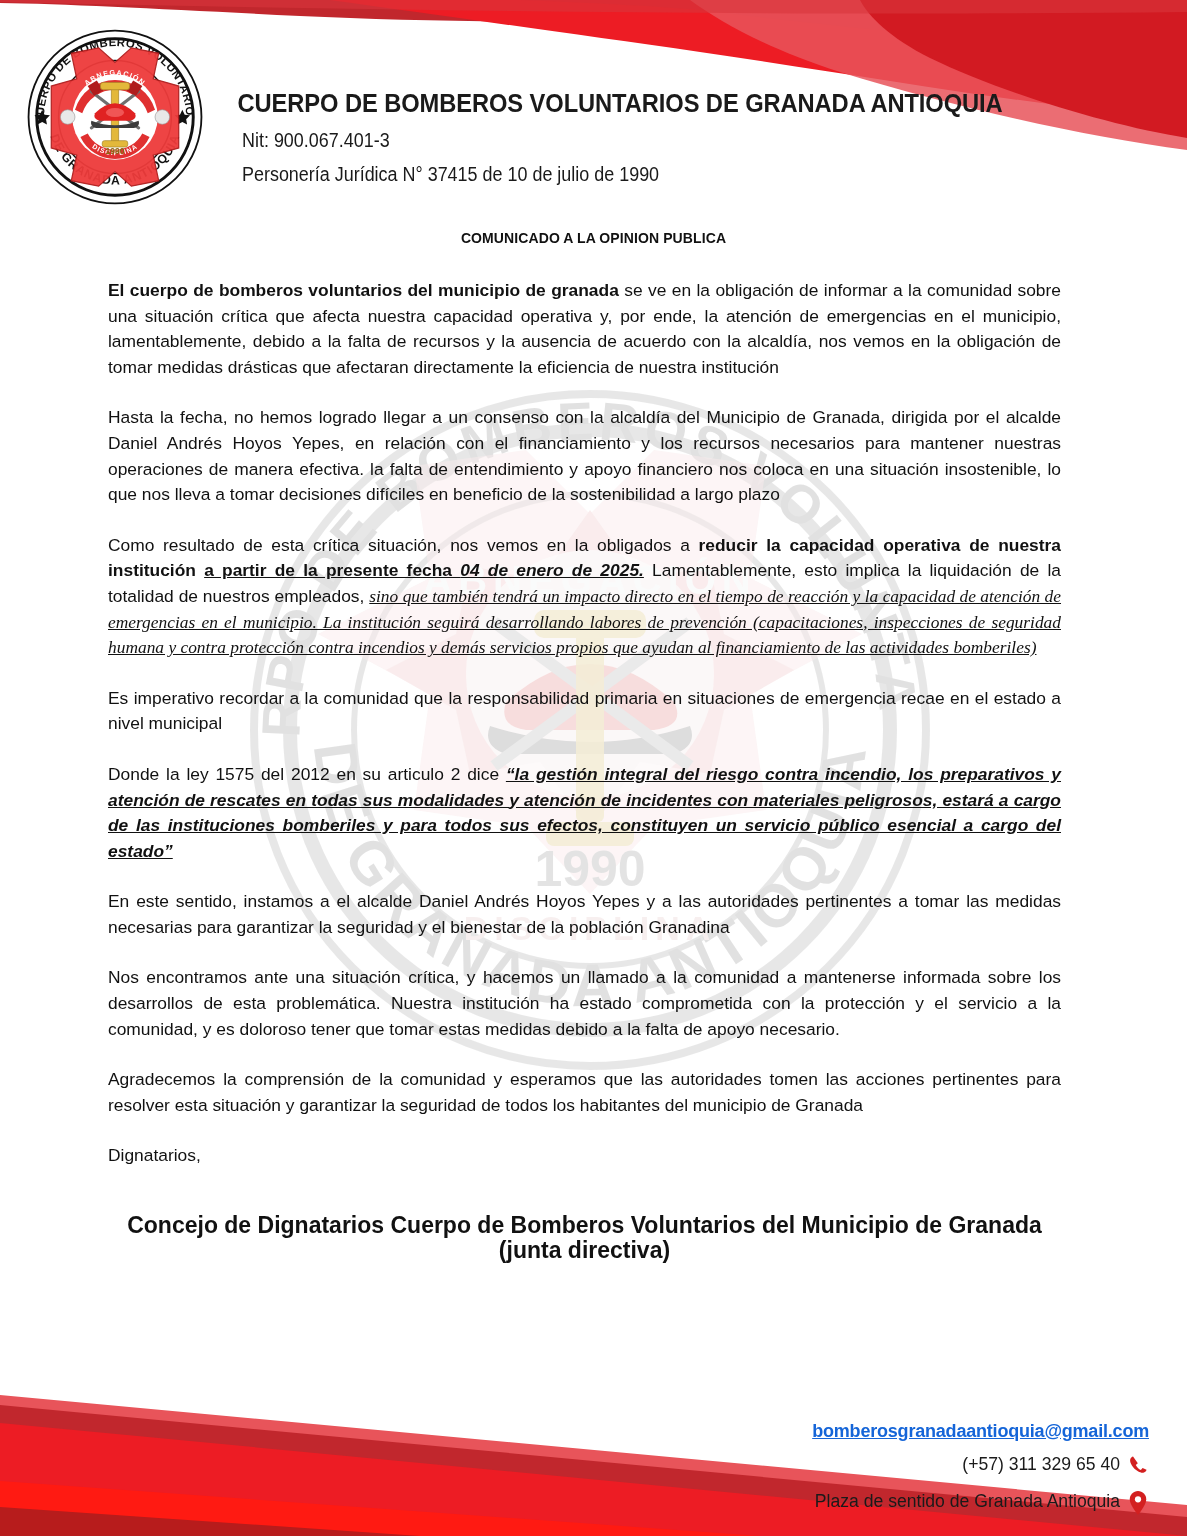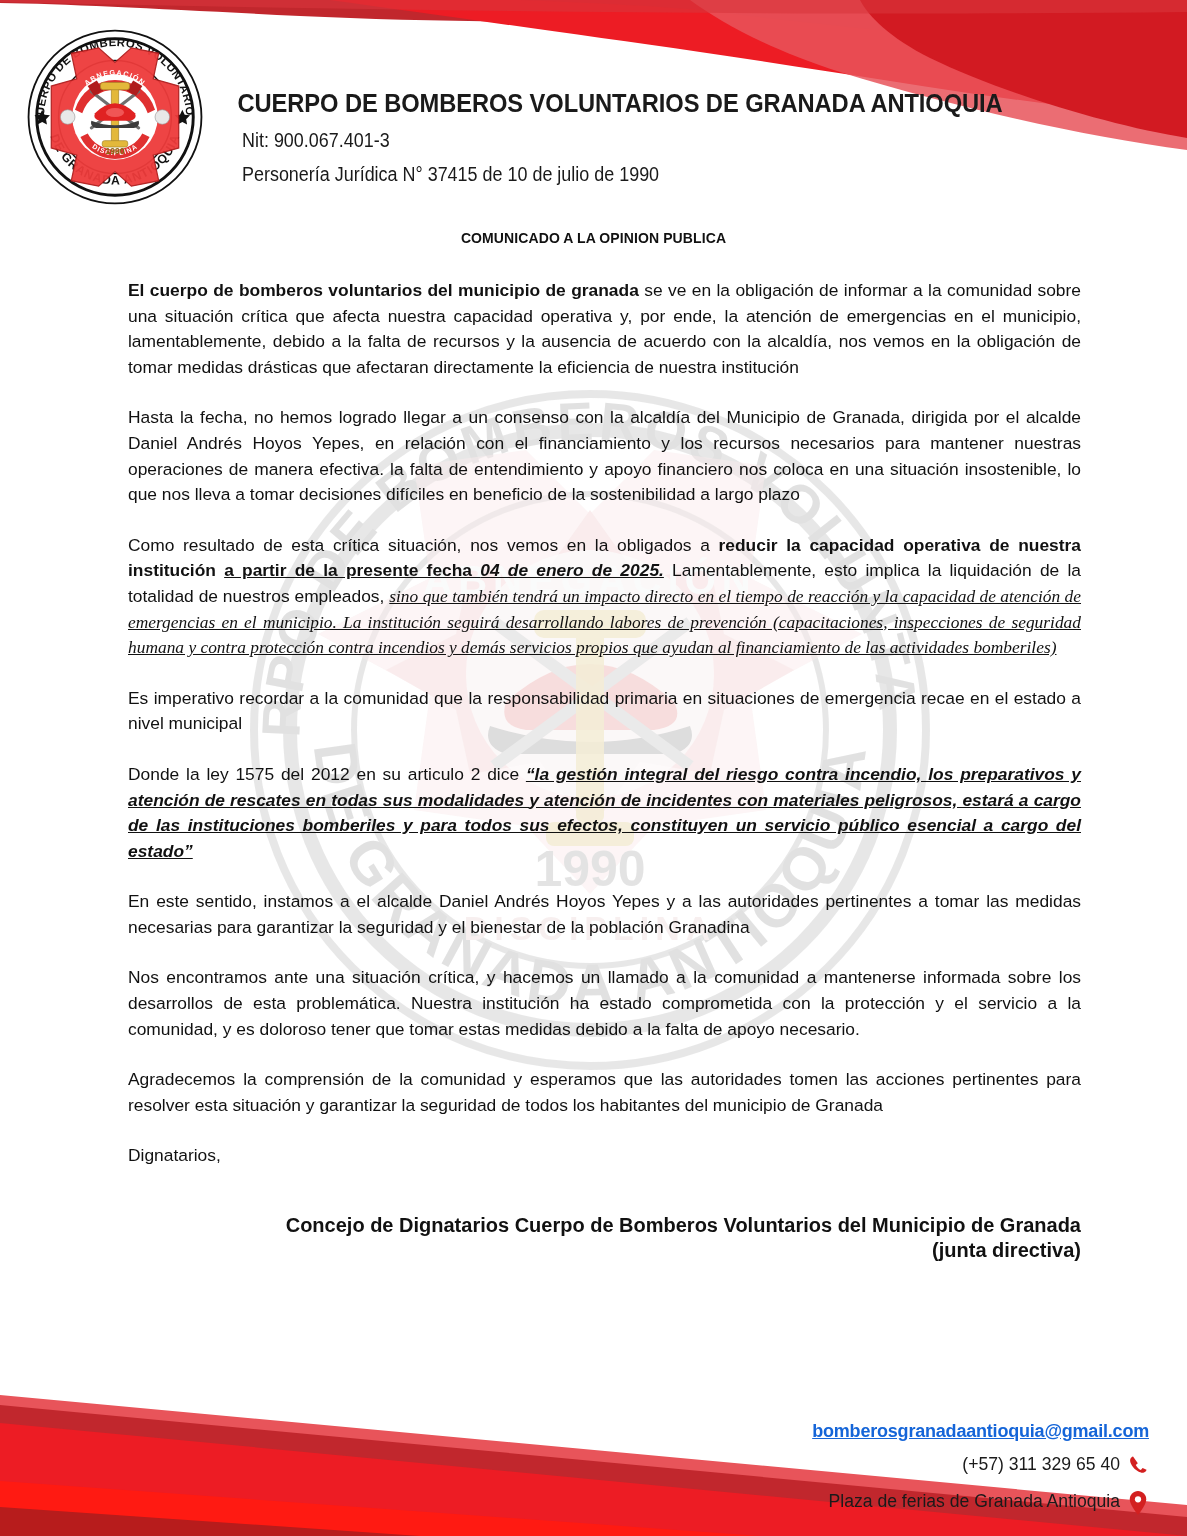--- a/index.html
+++ b/index.html
@@ -108,21 +108,21 @@
     width: 1187px;
     text-align: center;
     font-size: 14px;
     font-weight: bold;
     color: #111111;
     letter-spacing: 0.1px;
     z-index: 3;
   }
   .content {
     position: absolute;
-    left: 128px;
+    left: 108px;
     top: 278px;
     width: 953px;
     z-index: 3;
     font-size: 17.4px;
     line-height: 25.6px;
     color: #111111;
     text-align: justify;
     text-justify: inter-word;
   }
   .content p {
@@ -131,23 +131,23 @@
   .content p:last-child { margin-bottom: 0; }
 
   b, .b { font-weight: bold; }
   .bu { font-weight: bold; text-decoration: underline; }
   .biu { font-weight: bold; font-style: italic; text-decoration: underline; }
   .iu { font-style: italic; text-decoration: underline; font-family: Liberation Serif, serif; }
 
   .sign-block {
     margin-top: 44px;
     font-weight: bold;
-    font-size: 20px;
+    font-size: 23px;
     line-height: 25px;
-    text-align: right;
+    text-align: center;
   }
   .atentamente { text-align: left; }
 
   
   .footer-contact {
     position: absolute;
     right: 38px;
     top: 1378px;
     width: 420px;
     text-align: right;
@@ -337,21 +337,21 @@
     <div class="footer-row">
       <span>(+57) 311 329 65 40</span>
       <span class="ficon">
         <svg width="22" height="24" viewBox="0 0 24 24" xmlns="http://www.w3.org/2000/svg">
           <path d="M6.6 2.6 C5.2 2.9 4.1 4 3.6 5.4 c-.6 1.9 .1 4.3 1.6 6.9 1.6 2.7 4 5.1 6.7 6.6 2.5 1.4 4.8 2 6.6 1.4 1.4 -.5 2.5 -1.6 2.8 -3 l-4.3 -2.1 -1.9 2.2 c-2.3 -1.1 -4.4 -3.2 -5.5 -5.5 l2.2 -1.9 Z" fill="#D32020"></path>
         </svg>
       </span>
     </div>
 
     <div class="footer-row">
-      <span>Plaza de ferias de Granada Antioquia</span>
+      <span>Plaza de sentido de Granada Antioquia</span>
       <span class="ficon">
         <svg width="22" height="26" viewBox="0 0 24 28" xmlns="http://www.w3.org/2000/svg">
           <path d="M12 1 C7 1 3 5 3 10 c0 6.5 9 17 9 17 s9 -10.5 9 -17 c0 -5 -4 -9 -9 -9 Z" fill="#D32020"></path>
           <circle cx="12" cy="10" r="3.4" fill="#ffffff"></circle>
         </svg>
       </span>
     </div>
   </div>
 
   <div class="banner-bottom">

